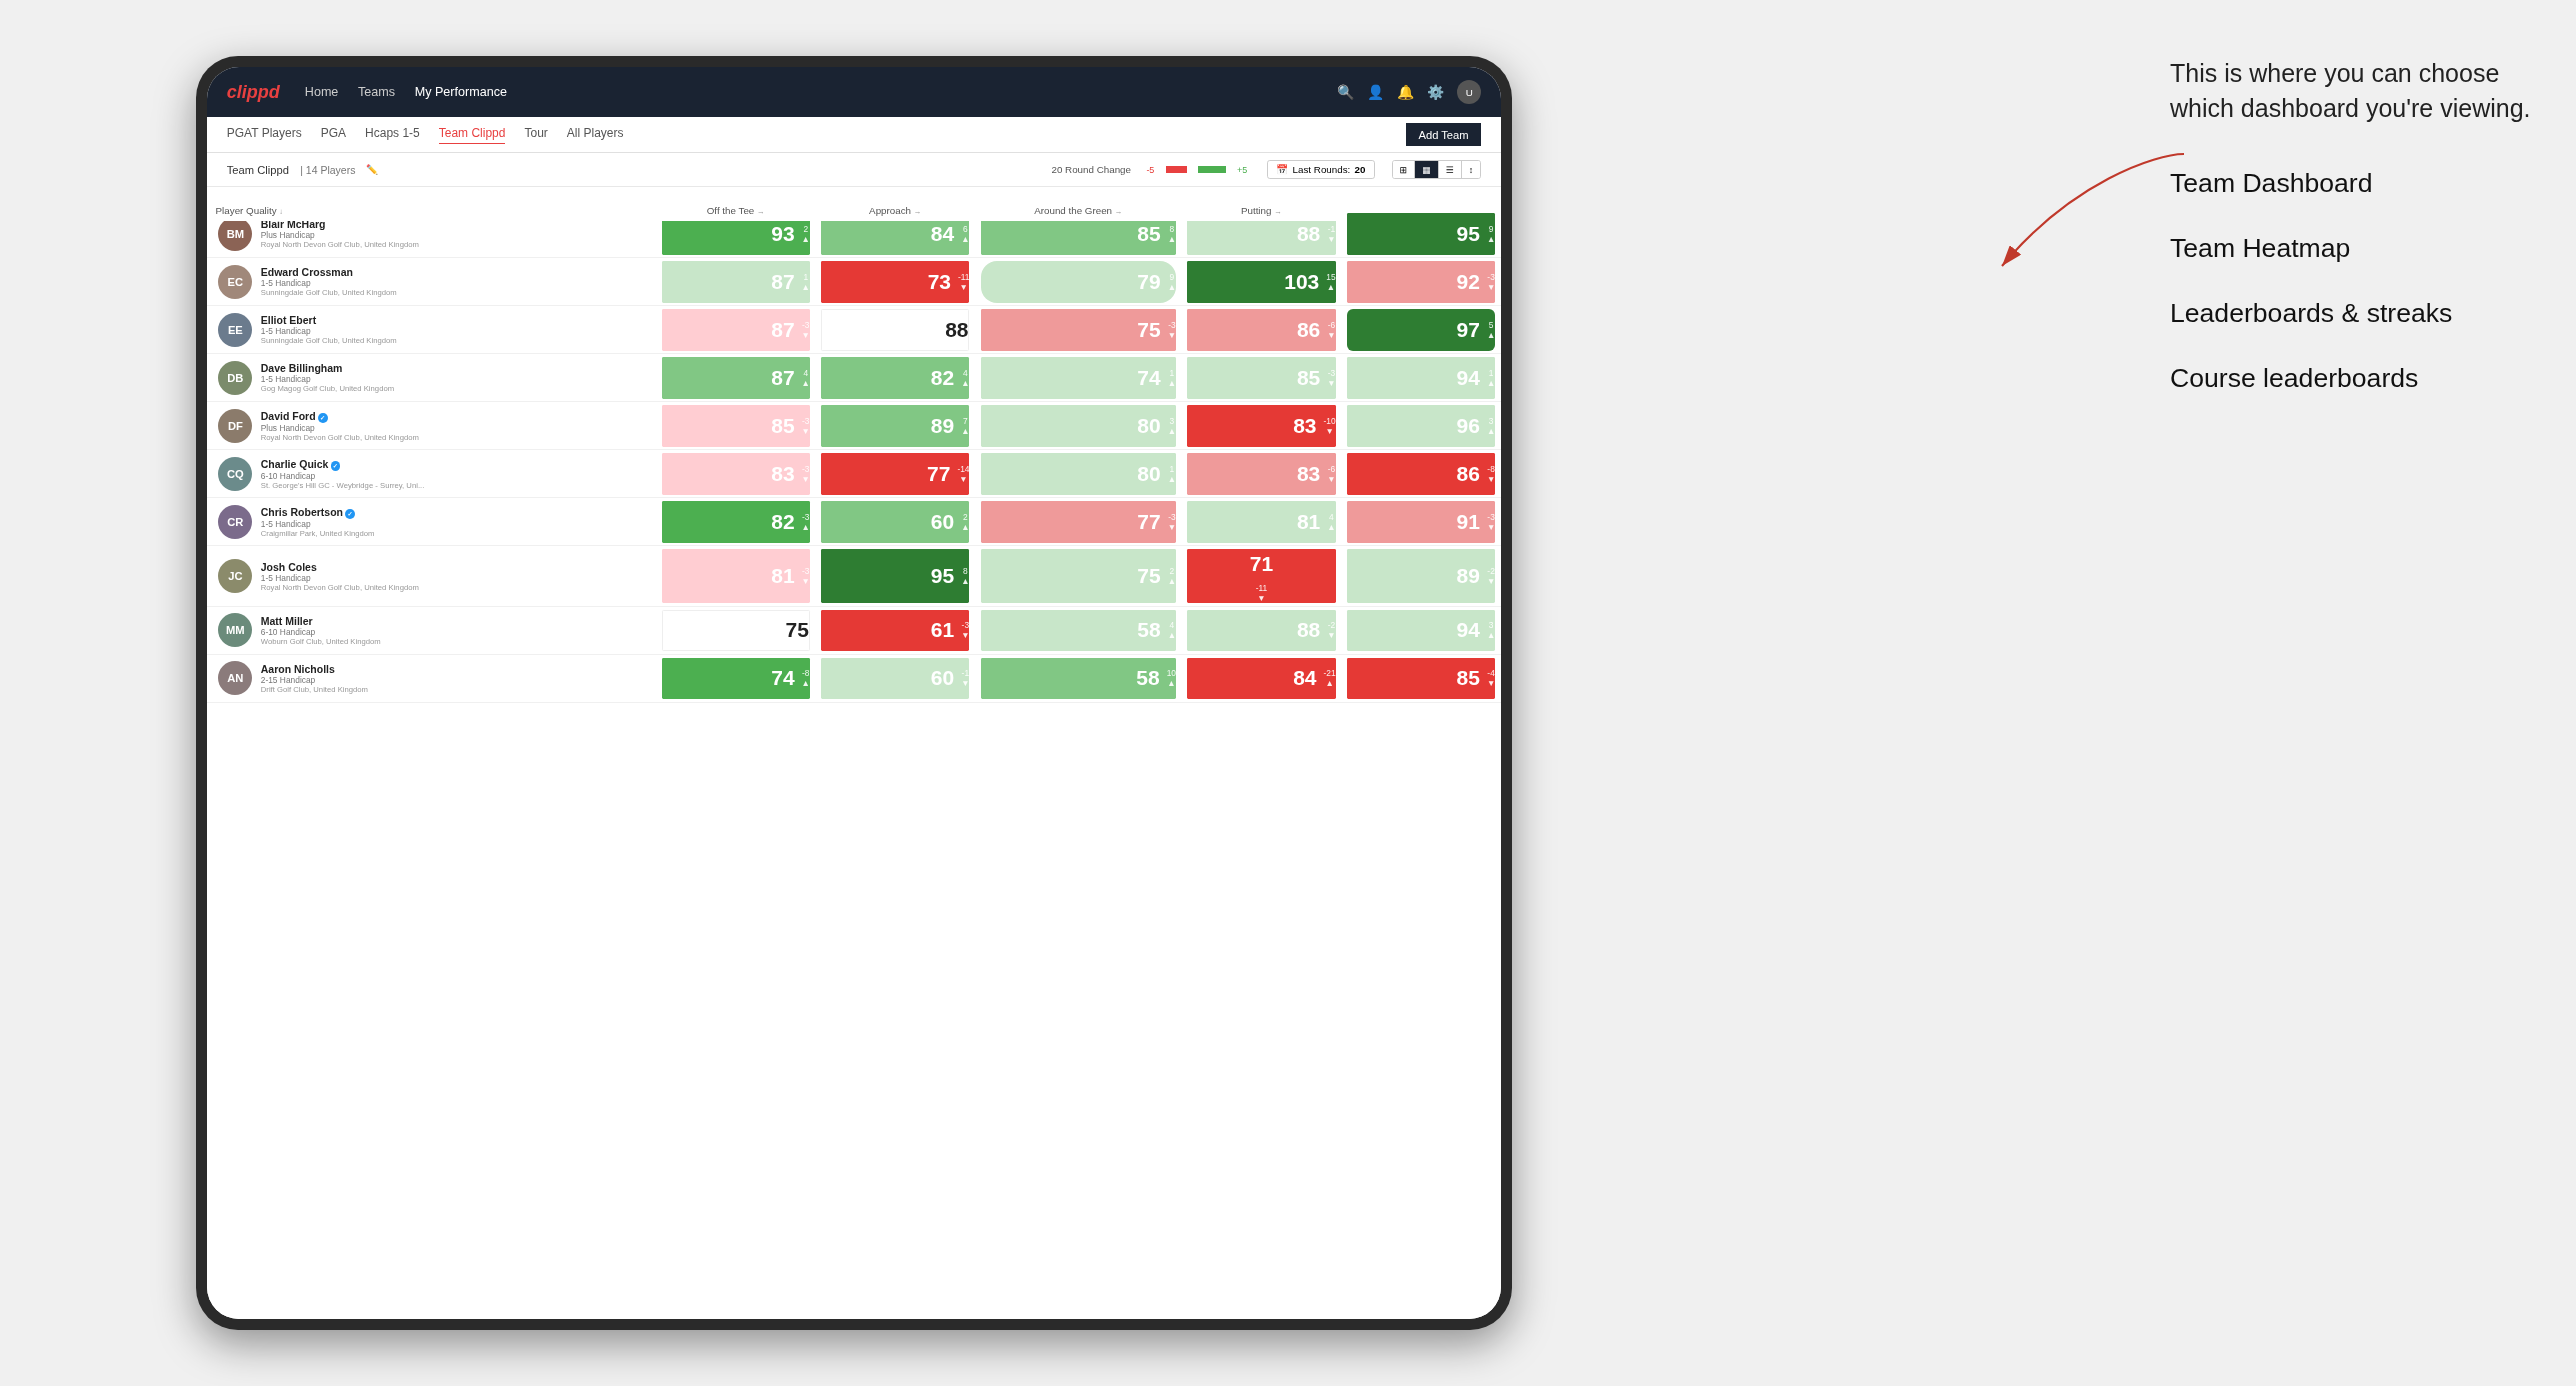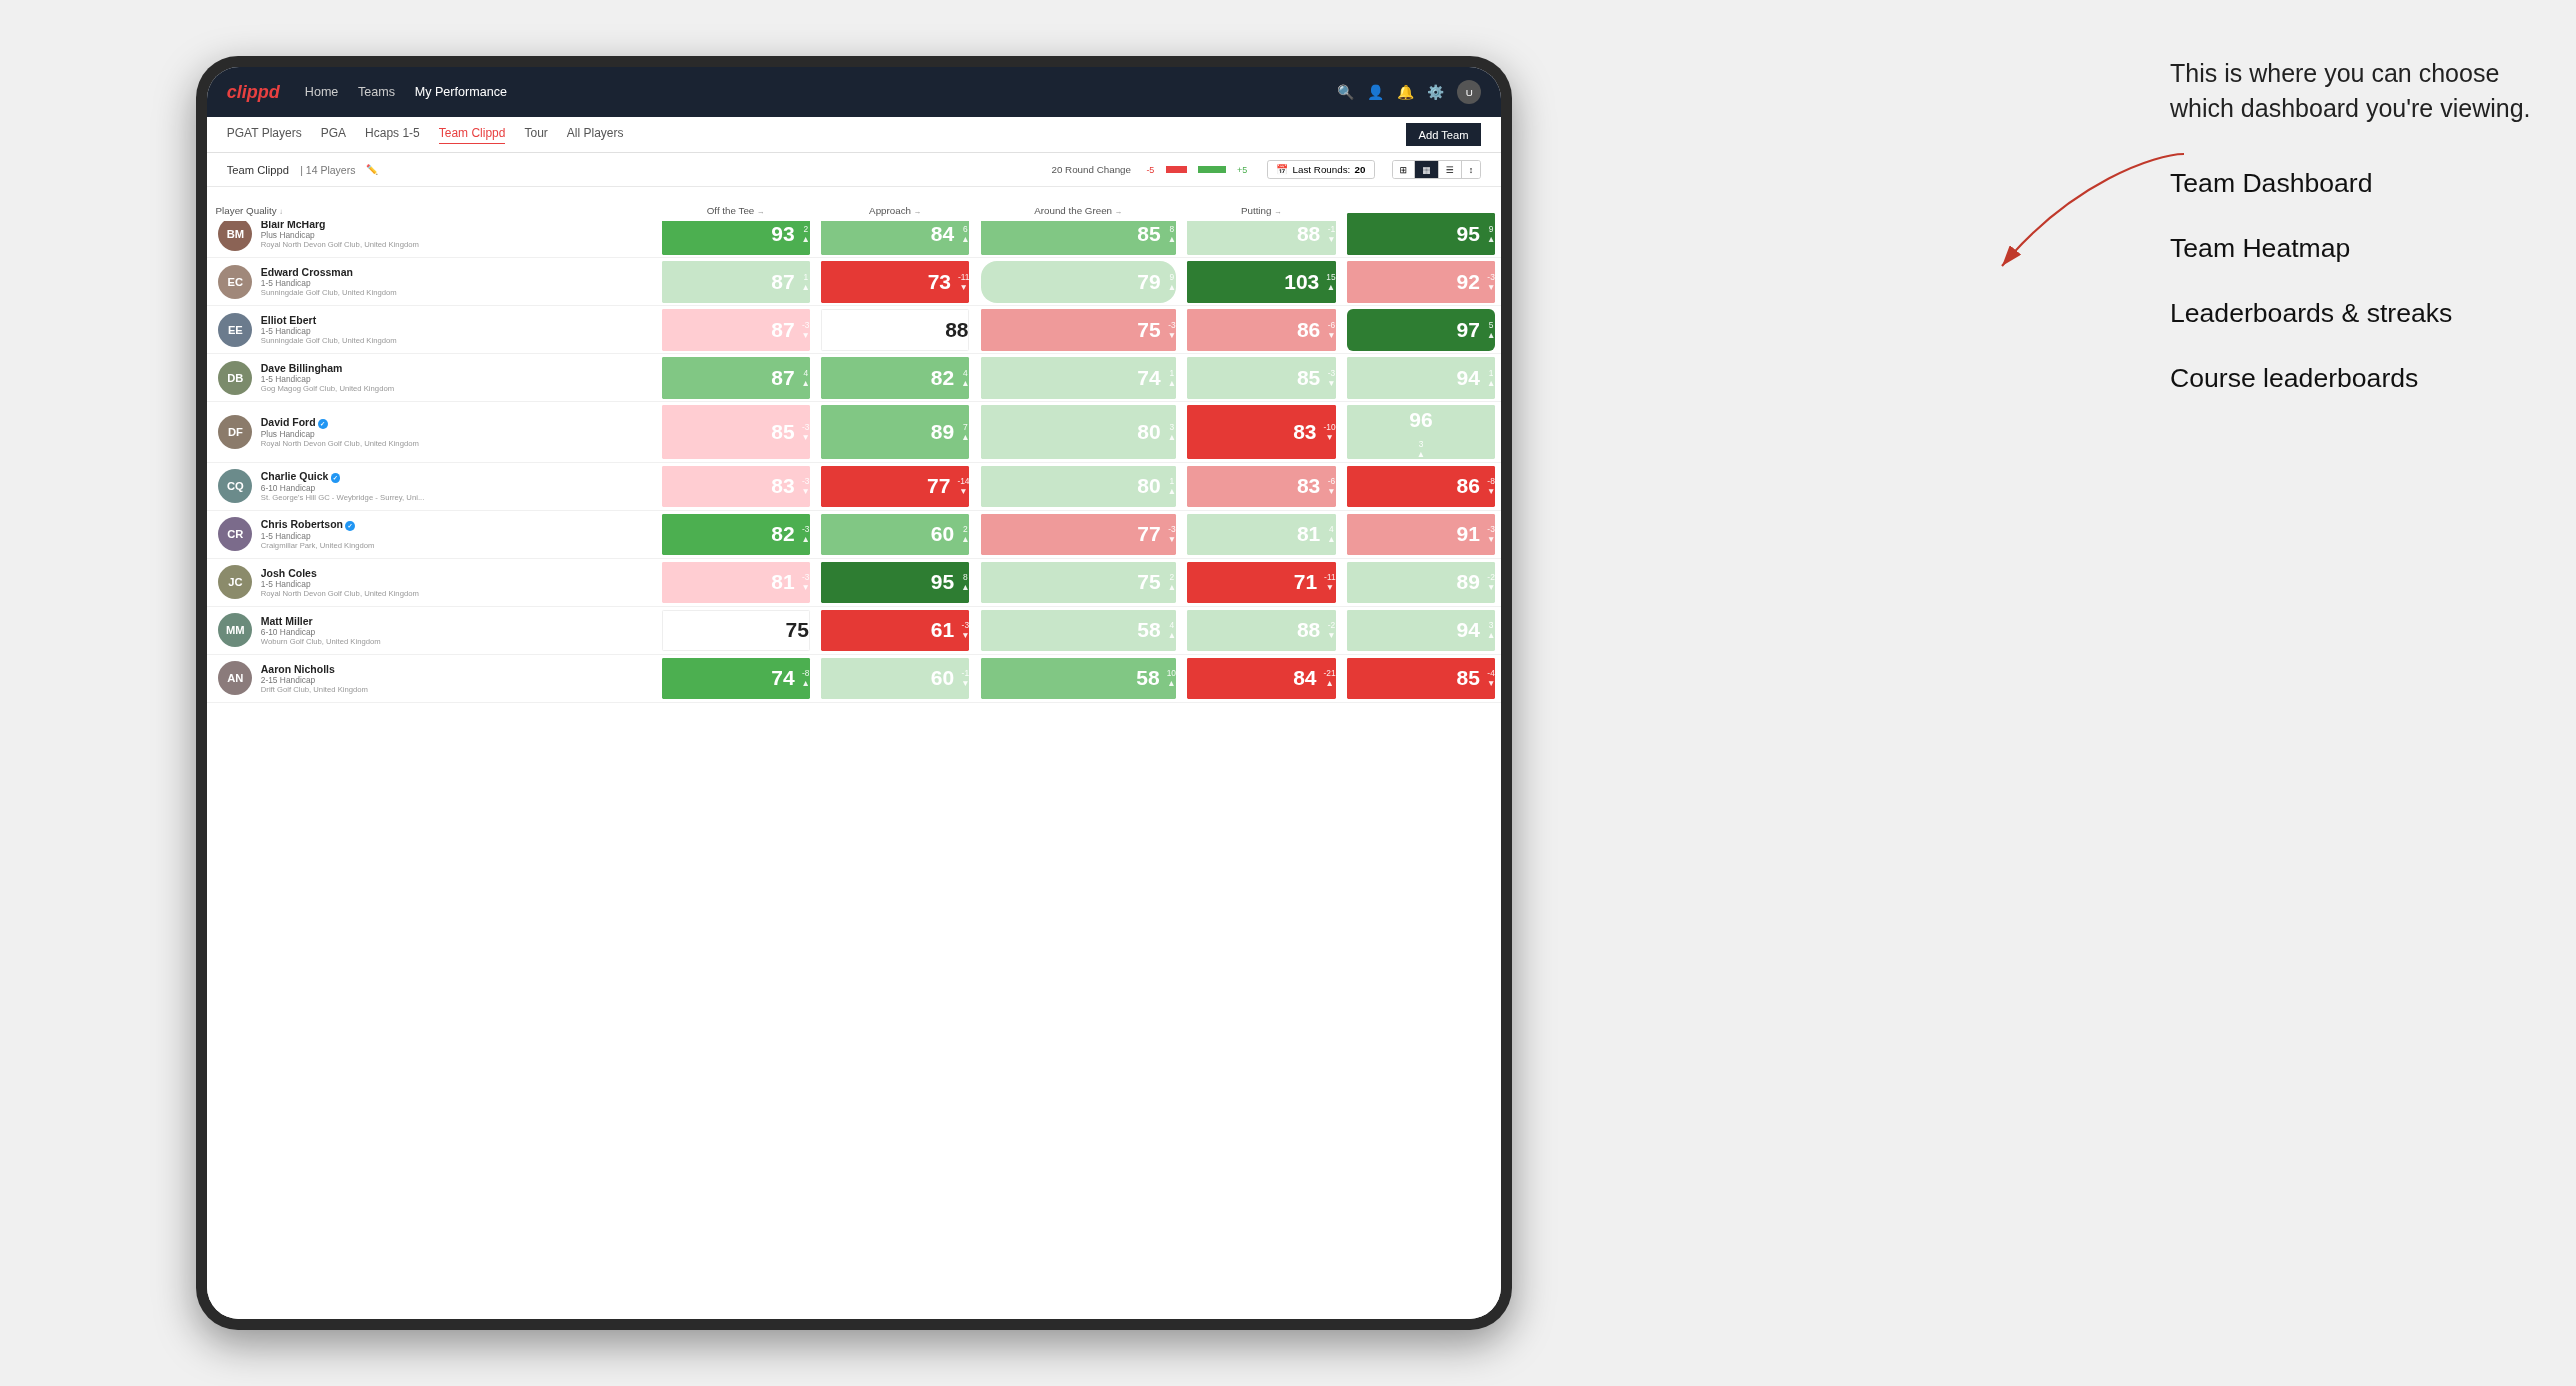--- a/index.html
+++ b/index.html
@@ -692,21 +692,21 @@
               <td class="score-cell">
       <div class="score-box bg-red" style="margin:1.4px 2.8px;">
         <span class="score-num">83</span>
         <span class="score-change trend-down">
                     <span>-10</span>
                     <span>▼</span>
                   </span>
       </div>
     </td>
               <td class="score-cell">
-      <div class="score-box bg-pale-green" style="margin:1.4px 2.8px;flex-direction:column;">
+      <div class="score-box bg-pale-green" style="margin:1.4px 2.8px;">
         <span class="score-num">96</span>
         <span class="score-change trend-up">
                     <span>3</span>
                     <span>▲</span>
                   </span>
       </div>
     </td>
             </tr>
             <tr>
               <td>
@@ -854,21 +854,21 @@
               <td class="score-cell">
       <div class="score-box bg-pale-green" style="margin:1.4px 2.8px;">
         <span class="score-num">75</span>
         <span class="score-change trend-up">
                     <span>2</span>
                     <span>▲</span>
                   </span>
       </div>
     </td>
               <td class="score-cell">
-      <div class="score-box bg-red" style="margin:1.4px 2.8px;">
+      <div class="score-box bg-red" style="margin:1.4px 2.8px;flex-direction:column;">
         <span class="score-num">71</span>
         <span class="score-change trend-down">
                     <span>-11</span>
                     <span>▼</span>
                   </span>
       </div>
     </td>
               <td class="score-cell">
       <div class="score-box bg-pale-green" style="margin:1.4px 2.8px;">
         <span class="score-num">89</span>

